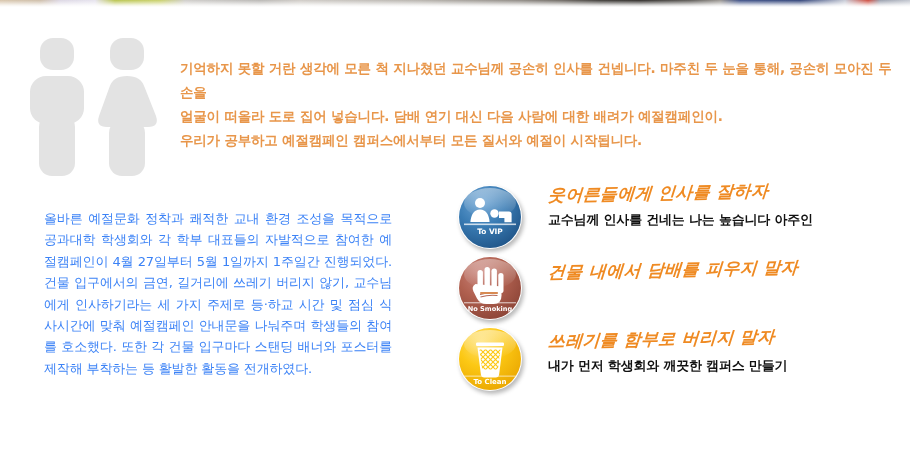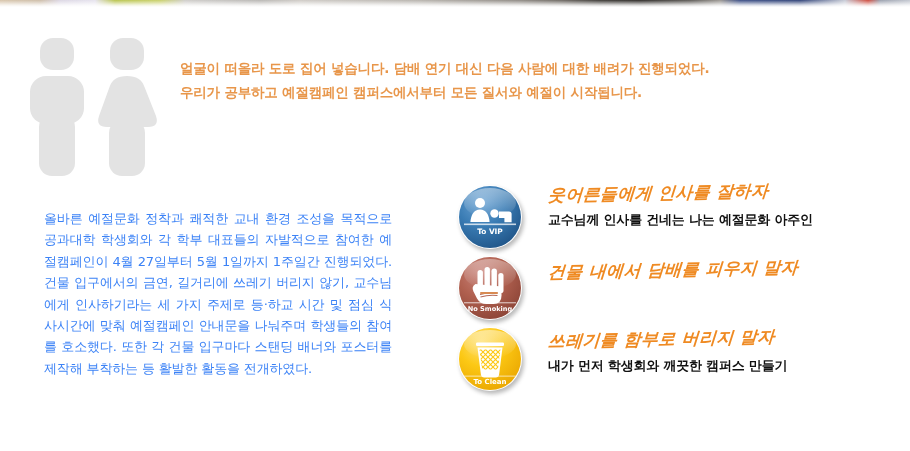--- a/index.html
+++ b/index.html
@@ -147,21 +147,22 @@
         <rect x="11" y="80" width="36" height="62" rx="13"></rect>
 
         <rect x="82" y="4" width="34" height="32" rx="13"></rect>
         <path d="M99 42 q14 0 17.5 11 L128 82 q3.5 11 -8 11 L79 93 q-11.5 0 -8 -11 L81.5 53 Q85 42 99 42 Z"></path>
         <rect x="81" y="86" width="36" height="56" rx="13"></rect>
       </g>
     </svg>
   </div>
 
   <div class="hero-text">
-    <p>얼굴이 떠올라 도로 집어 넣습니다. 담배 연기 대신 다음 사람에 대한 배려가 진행되었다.</p>
+    <p>기억하지 못할 거란 생각에 모른 척 지나쳤던 교수님께 공손히 인사를 건넵니다. 마주친 두 눈을 통해, 공손히 모아진 두 손을</p>
+    <p>얼굴이 떠올라 도로 집어 넣습니다. 담배 연기 대신 다음 사람에 대한 배려가 예절캠페인이.</p>
     <p>우리가 공부하고 예절캠페인 캠퍼스에서부터 모든 질서와 예절이 시작됩니다.</p>
   </div>
 </div>
 
 <div class="body-copy">
   <p>올바른 예절문화 정착과 쾌적한 교내 환경 조성을 목적으로 공과대학 학생회와 각 학부 대표들의 자발적으로 참여한 예절캠페인이 4월 27일부터 5월 1일까지 1주일간 진행되었다. 건물 입구에서의 금연, 길거리에 쓰레기 버리지 않기, 교수님에게 인사하기라는 세 가지 주제로 등·하교 시간 및 점심 식사시간에 맞춰 예절캠페인 안내문을 나눠주며 학생들의 참여를 호소했다. 또한 각 건물 입구마다 스탠딩 배너와 포스터를 제작해 부착하는 등 활발한 활동을 전개하였다.</p>
 </div>
 
 <div class="slogans">
 
@@ -186,21 +187,21 @@
           <path d="M22 24.5 c-6 0 -9 5 -9.6 12.5 l19.2 0 C31 29.5 28 24.5 22 24.5 Z"></path>
           <circle cx="36.5" cy="28.5" r="4.2"></circle>
           <path d="M41 26.5 h10 a2.6 2.6 0 0 1 2.6 2.6 v8.2 h-7.2 v-4.4 h-5.4 z"></path>
         </g>
         <rect x="6" y="38.5" width="52" height="1.6" fill="#ffffff" opacity="0.75"></rect>
         <text x="32" y="48.5" text-anchor="middle" fill="#ffffff" font-family="DejaVu Sans, Liberation Sans, sans-serif" font-size="7.4" font-weight="bold">To VIP</text>
       </svg>
     </div>
     <div class="slogan-texts">
       <div class="slogan-title">웃어른들에게 인사를 잘하자</div>
-      <div class="slogan-sub">교수님께 인사를 건네는 나는 예절문화 아주인</div>
+      <div class="slogan-sub">교수님께 인사를 건네는 나는 높습니다 아주인</div>
     </div>
   </div>
 
   <div class="slogan-row row-2">
     <div class="badge">
       <svg viewBox="0 0 64 64" aria-hidden="true">
         <defs>
           <radialGradient id="gRed" cx="36%" cy="26%" r="82%">
             <stop offset="0%" stop-color="#c9837a"></stop>
             <stop offset="48%" stop-color="#b0604f"></stop>

